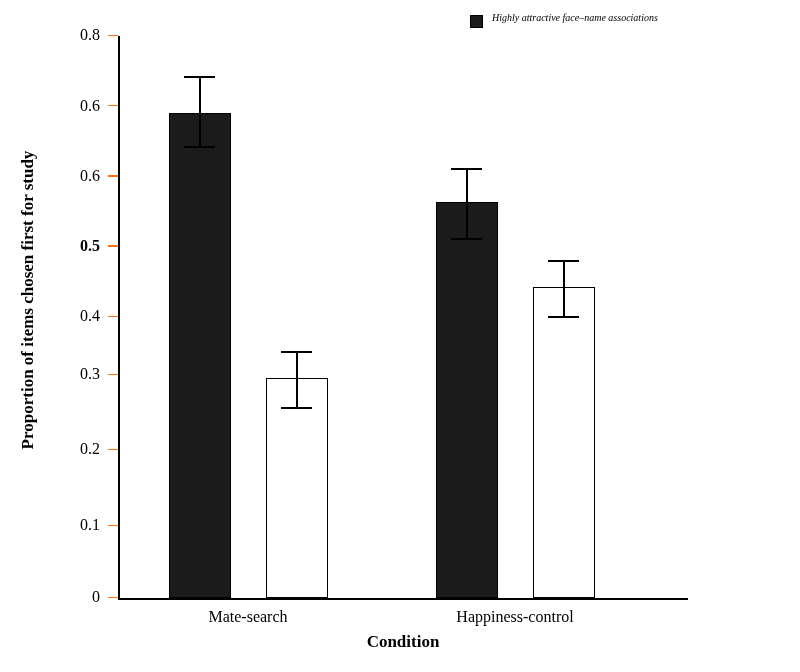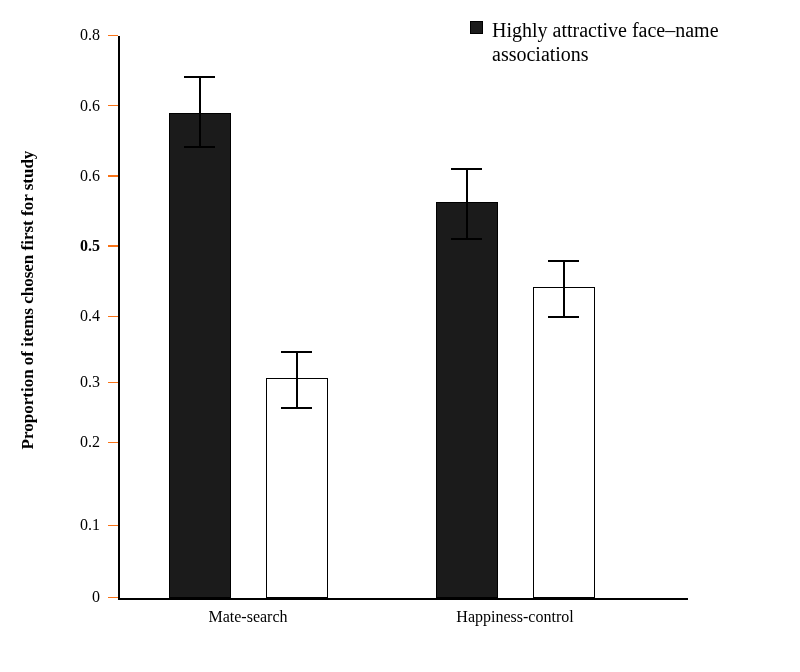--- a/index.html
+++ b/index.html
@@ -110,24 +110,25 @@
     width: 570px;
     top: 632px;
     text-align: center;
     font-size: 17px;
     font-weight: bold;
   }
   
   #legend {
     position: absolute;
     left: 470px;
-    top: 18px;
+    top: 12px;
     width: 320px;
-    font-size: 20px;
+    font-size: 10px;
     line-height: 1.22;
+    font-style: italic;
   }
   .legend-row {
     display: flex;
     align-items: flex-start;
     margin-bottom: 12px;
   }
   .legend-swatch {
     width: 13px;
     height: 13px;
     margin-top: 3px;
@@ -152,24 +153,24 @@
   <div id="plot">
     <div id="axis-y"></div>
     <div id="axis-x"></div>
 
     <div class="ytick" style="bottom:2px;">
       <span class="ytick-label">0</span>
     </div>
     <div class="ytick" style="bottom:74px;">
       <span class="ytick-label">0.1</span>
     </div>
-    <div class="ytick" style="bottom:157px;">
+    <div class="ytick" style="bottom:150px;">
       <span class="ytick-label">0.2</span>
     </div>
-    <div class="ytick" style="bottom:217px;">
+    <div class="ytick" style="bottom:225px;">
       <span class="ytick-label">0.3</span>
     </div>
     <div class="ytick" style="bottom:283px;">
       <span class="ytick-label">0.4</span>
     </div>
     <div class="ytick" style="bottom:353.25px;font-weight:bold;">
       <span class="ytick-label">0.5</span>
     </div>
     <div class="ytick" style="bottom:423.5px;text-decoration:underline;">
       <span class="ytick-label">0.6</span>
@@ -199,20 +200,21 @@
 
     <div class="bar open" style="left:415px; width:62px; height:311px;"></div>
     <div class="errbar" style="left:445.1px; bottom:283px; height:56.2px;"></div>
     <div class="errcap" style="left:430px; width:31px; bottom:282px;"></div>
     <div class="errcap" style="left:430px; width:31px; bottom:338px;"></div>
 
     <div class="catlabel" style="left:130px;">Mate-search</div>
     <div class="catlabel" style="left:397px;">Happiness-control</div>
   </div>
 
+  <div id="xlabel">Condition</div>
 
   <div id="legend">
     <div class="legend-row">
       <span class="legend-swatch filled"></span>
       <span class="legend-text">Highly attractive face–name associations</span>
     </div>
   </div>
 
 </div>
 

